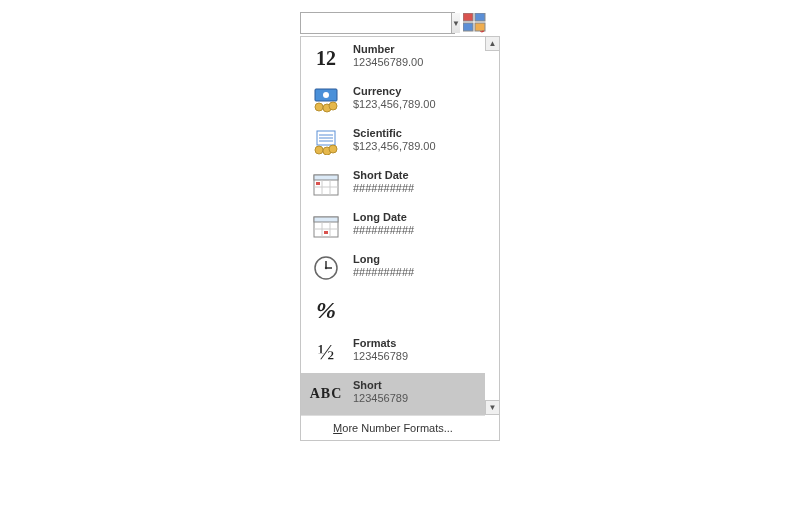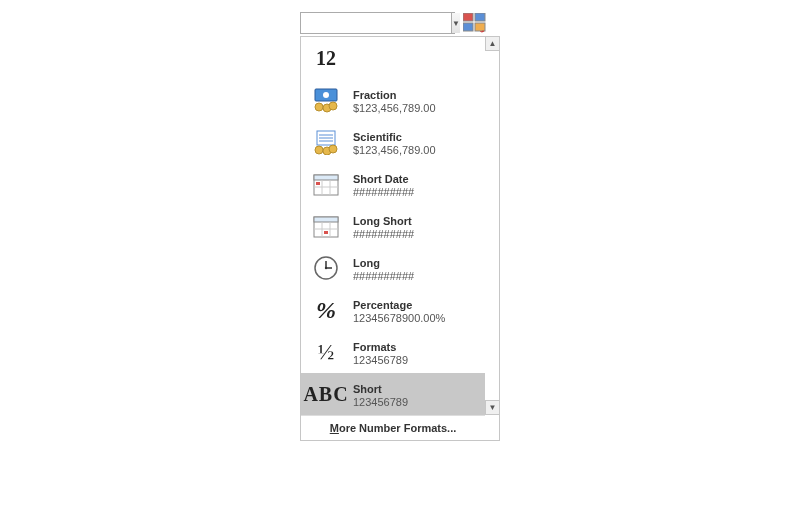--- a/index.html
+++ b/index.html
@@ -64,52 +64,51 @@
       height: 15px;
       background: #f0f0f0;
       border: 1px solid #c6c6c6;
       display:flex; align-items:center; justify-content:center;
       font-size: 8px; color:#555;
     }
     .scroll-up { top: -1px; }
     .scroll-down { bottom: 25px; }
     .item {
       display: flex;
-      align-items: flex-end;
+      align-items: flex-start;
       gap: 10px;
       padding: 6px 8px;
       cursor: pointer;
     }
     .item.selected { background:#c8c8c8; }
     .icon-slot {
       width: 34px;
       height: 30px;
       display:flex;
       align-items:center;
       justify-content:center;
     }
     .item-text { line-height: 1.2; }
     .item-label { font-weight: bold; color:#333; }
     .item-sample { color:#555; }
     .footer {
       border-top: 1px solid #ddd;
       text-align: center;
       padding: 6px 0;
       color:#333;
-      font-weight:bold;
     }
     .footer .ul { text-decoration: underline; }
     
     .n12 { font-family: Georgia, serif; font-weight:bold; font-size:20px; color:#222;}
     .money-svg, .acct-svg, .cal-svg, .clock-svg { display:block; }
     .pct { font-family: Georgia, serif; font-style:italic; font-size:24px; color:#222; font-weight:bold;}
     .frac { font-family: Georgia, serif; font-size:22px; color:#222;}
     .sci { font-family: Georgia, serif; font-size:20px; color:#222; font-weight:bold;}
     .sci sup{font-size:10px;}
-    .abc { font-family: Georgia, serif; font-size:20px; font-weight:bold; color:#222; letter-spacing:1px;}
+    .abc { font-family: Georgia, serif; font-size:14px; font-weight:bold; color:#222; letter-spacing:1px;}
   </style>
 </head>
 <body>
 
 <div class="panel">
 
   <div class="header-row">
     <div class="combo">
       <input class="combo-input" value="" style="">
       <div class="combo-arrow">▼</div>
@@ -125,34 +124,38 @@
     </div>
   </div>
 
   <div class="list-wrap">
     <div class="scroll-up">▲</div>
 
     <div class="item">
       <div class="icon-slot">
           <span class="n12">12</span>
         </div>
+      <div class="item-text">
+        <div class="item-label">Number</div>
+        <div class="item-sample">123456789.00</div>
+      </div>
     </div>
 
     <div class="item">
       <div class="icon-slot">
         <svg class="money-svg" width="30" height="26">
           <rect x="4" y="2" width="22" height="12" rx="1" fill="#4a90d9" stroke="#2a5a9a"></rect>
           <circle cx="15" cy="8" r="3" fill="#fff"></circle>
           <circle cx="8" cy="20" r="4" fill="#e6b84c" stroke="#b8902f"></circle>
           <circle cx="16" cy="21" r="4" fill="#e6b84c" stroke="#b8902f"></circle>
           <circle cx="22" cy="19" r="4" fill="#e6b84c" stroke="#b8902f"></circle>
         </svg>
       </div>
       <div class="item-text">
-        <div class="item-label">Fraction</div>
+        <div class="item-label">Currency</div>
         <div class="item-sample">$123,456,789.00</div>
       </div>
     </div>
 
     <div class="item">
       <div class="icon-slot">
         <svg class="acct-svg" width="30" height="26">
           <rect x="6" y="2" width="18" height="14" fill="#fff" stroke="#5b8fd6"></rect>
           <line x1="8" y1="6" x2="22" y2="6" stroke="#5b8fd6"></line>
           <line x1="8" y1="9" x2="22" y2="9" stroke="#5b8fd6"></line>
@@ -190,21 +193,21 @@
         <svg class="cal-svg" width="28" height="26">
           <rect x="2" y="4" width="24" height="20" fill="#fff" stroke="#888"></rect>
           <rect x="2" y="4" width="24" height="5" fill="#dceaf7" stroke="#888"></rect>
           <line x1="10" y1="9" x2="10" y2="24" stroke="#ccc"></line>
           <line x1="18" y1="9" x2="18" y2="24" stroke="#ccc"></line>
           <line x1="2" y1="16" x2="26" y2="16" stroke="#ccc"></line>
           <rect x="12" y="18" width="4" height="3" fill="#d9534f"></rect>
         </svg>
       </div>
       <div class="item-text">
-        <div class="item-label">Long Short</div>
+        <div class="item-label">Long Date</div>
         <div class="item-sample">##########</div>
       </div>
     </div>
 
     <div class="item">
       <div class="icon-slot">
         <svg class="clock-svg" width="26" height="26">
           <circle cx="13" cy="13" r="11" fill="#fff" stroke="#666" stroke-width="1.5"></circle>
           <line x1="13" y1="13" x2="13" y2="6" stroke="#333" stroke-width="1.5"></line>
           <line x1="13" y1="13" x2="19" y2="13" stroke="#333" stroke-width="1.5"></line>
@@ -214,24 +217,20 @@
       <div class="item-text">
         <div class="item-label">Long</div>
         <div class="item-sample">##########</div>
       </div>
     </div>
 
     <div class="item">
       <div class="icon-slot">
           <span class="pct">%</span>
         </div>
-      <div class="item-text">
-        <div class="item-label">Percentage</div>
-        <div class="item-sample">12345678900.00%</div>
-      </div>
     </div>
 
     <div class="item">
       <div class="icon-slot">
           <span class="frac">½</span>
         </div>
       <div class="item-text">
         <div class="item-label">Formats</div>
         <div class="item-sample">123456789</div>
       </div>

